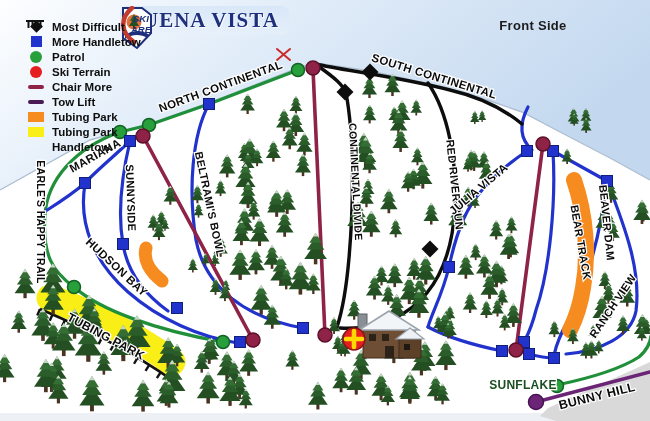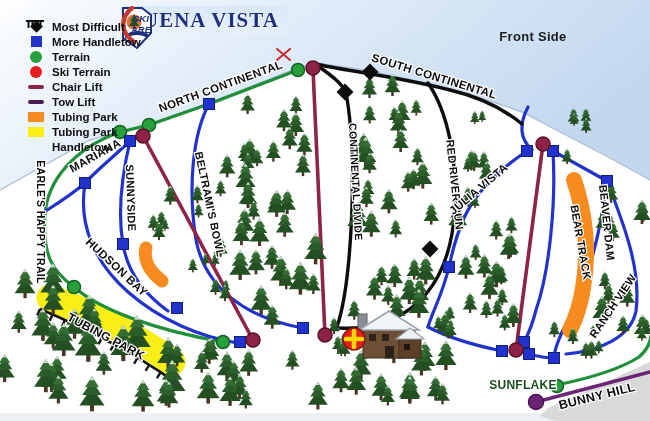--- a/index.html
+++ b/index.html
@@ -19,21 +19,21 @@
   .sym-tow{width:16px;height:4px;background:#4b1b55;border-radius:2px;}
   .sym-terrain{width:16px;height:10px;background:#f68b1f;}
   .sym-tubing{width:16px;height:10px;background:#f9ee16;}
   
   .logo{position:absolute;left:120px;top:6px;z-index:25;display:flex;align-items:center;
         padding:2px 8px 2px 2px;border-radius:8px;
         background:linear-gradient(180deg,rgba(214,230,247,.85),rgba(235,243,252,.4));}
   .logo-name{font-family:"Liberation Serif",serif;font-weight:bold;font-size:21px;
              color:#1d2f7d;letter-spacing:1px;margin:0 2px 0 6px;text-shadow:1px 1px 0 rgba(255,255,255,.8);}
   
-  .front-side{position:absolute;left:478px;top:29px;width:110px;text-align:center;z-index:25;
+  .front-side{position:absolute;left:478px;top:18px;width:110px;text-align:center;z-index:25;
               font-size:13px;font-weight:bold;color:#1b1b1b;letter-spacing:.3px;}
 </style>
 </head>
 <body>
 
 <div class="stage">
 
   <svg id="map" width="650" height="421" viewBox="0 0 650 421">
     <defs>
       <linearGradient id="sky" x1="0" y1="0" x2="1" y2="0.35">
@@ -401,33 +401,33 @@
     <div class="legend-row">
       <span class="sym">
           <span class="sym-bsq"></span>
         </span>
       <span class="legend-label">More Handletow</span>
     </div>
     <div class="legend-row">
       <span class="sym">
           <span class="sym-gcirc"></span>
         </span>
-      <span class="legend-label">Terrain</span>
+      <span class="legend-label">Patrol</span>
     </div>
     <div class="legend-row">
       <span class="sym">
           <span class="sym-rcirc"></span>
         </span>
       <span class="legend-label">Ski Terrain</span>
     </div>
     <div class="legend-row">
       <span class="sym">
           <span class="sym-chair"></span>
         </span>
-      <span class="legend-label">Chair Lift</span>
+      <span class="legend-label">Chair More</span>
     </div>
     <div class="legend-row">
       <span class="sym">
           <span class="sym-tow"></span>
         </span>
       <span class="legend-label">Tow Lift</span>
     </div>
     <div class="legend-row">
       <span class="sym">
           <span class="sym-terrain"></span>

